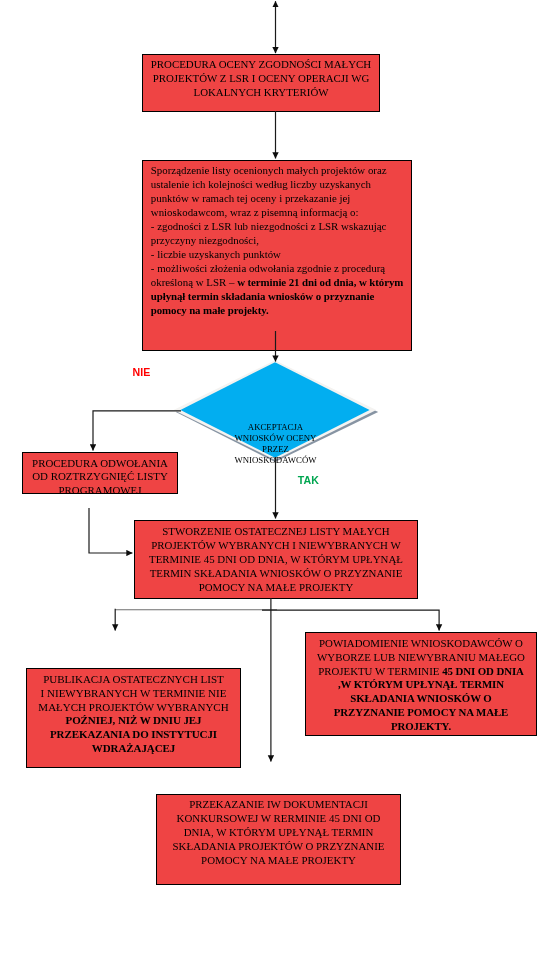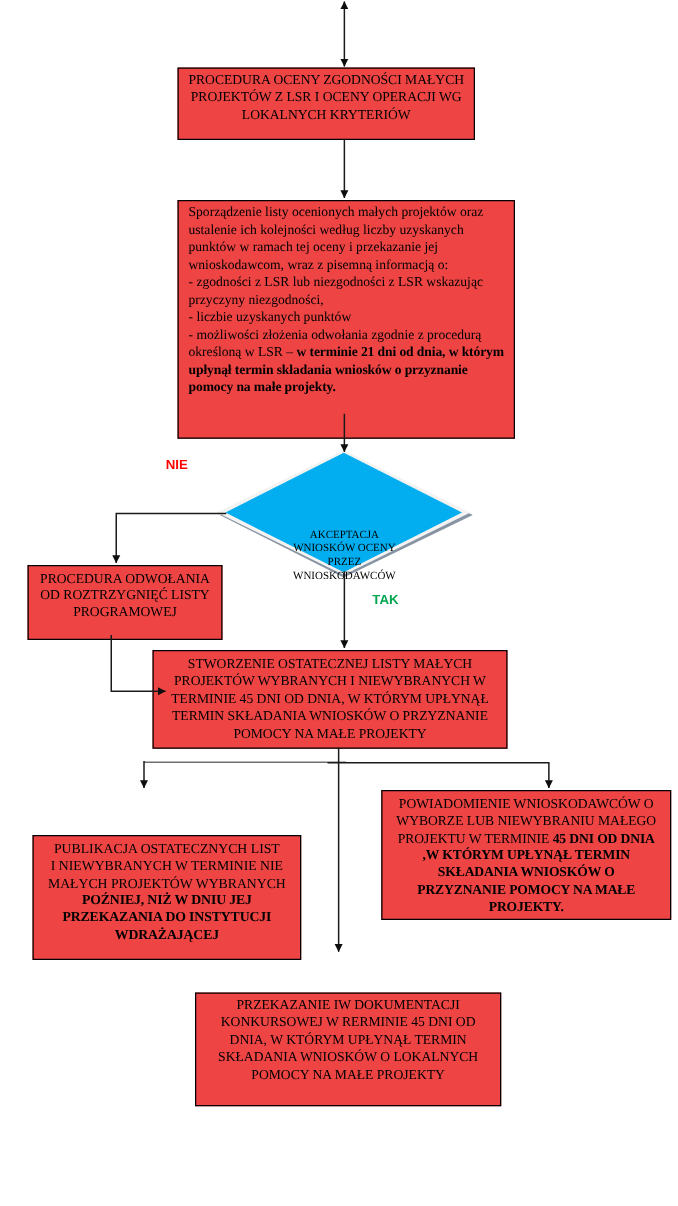--- a/index.html
+++ b/index.html
@@ -96,29 +96,29 @@
       <p style="margin:0;">AKCEPTACJA</p>
       <p style="margin:0;">WNIOSKÓW OCENY</p>
       <p style="margin:0;">PRZEZ</p>
       <p style="margin:0;">WNIOSKODAWCÓW</p>
     </div>
   </div>
 
   <div class="lbl" style="left:132.5px;top:365.6px;color:#FF0000;">NIE</div>
   <div class="lbl" style="left:297.8px;top:474.4px;color:#00A650;">TAK</div>
 
-  <div class="node" id="n3" style="left:22px;top:452px;width:156px;height:60px;font-size:10.9px;padding-top:3.5px;line-height:13.95px;">
+  <div class="node" id="n3" style="left:22px;top:452px;width:156px;height:42px;font-size:10.9px;padding-top:3.5px;line-height:13.95px;">
     <div class="body">
       <p>PROCEDURA ODWOŁANIA</p>
       <p>OD ROZTRZYGNIĘĆ LISTY</p>
       <p>PROGRAMOWEJ</p>
     </div>
   </div>
 
-  <div class="node" id="n4" style="left:122px;top:520px;width:284px;height:79px;font-size:10.88px;padding-top:2.8px;line-height:14.0px;">
+  <div class="node" id="n4" style="left:134px;top:520px;width:284px;height:79px;font-size:10.88px;padding-top:2.8px;line-height:14.0px;">
     <div class="body">
       <p>STWORZENIE OSTATECZNEJ LISTY MAŁYCH</p>
       <p>PROJEKTÓW WYBRANYCH I NIEWYBRANYCH W</p>
       <p>TERMINIE 45 DNI OD DNIA, W KTÓRYM UPŁYNĄŁ</p>
       <p>TERMIN SKŁADANIA WNIOSKÓW O PRZYZNANIE</p>
       <p>POMOCY NA MAŁE PROJEKTY</p>
     </div>
   </div>
 
   <div class="node" id="n5" style="left:26px;top:668px;width:215px;height:100px;font-size:11px;padding-top:3.95px;line-height:13.85px;">
@@ -142,18 +142,18 @@
       <p><b>PRZYZNANIE POMOCY NA MAŁE</b></p>
       <p><b>PROJEKTY.</b></p>
     </div>
   </div>
 
   <div class="node" id="n7" style="left:156px;top:794px;width:245px;height:91px;font-size:10.9px;padding-top:3.25px;line-height:13.9px;">
     <div class="body">
       <p>PRZEKAZANIE  IW DOKUMENTACJI</p>
       <p>KONKURSOWEJ W RERMINIE 45 DNI OD</p>
       <p>DNIA, W KTÓRYM UPŁYNĄŁ TERMIN</p>
-      <p>SKŁADANIA WNIOSKÓW O LOKALNYCH</p>
+      <p>SKŁADANIA PROJEKTÓW O PRZYZNANIE</p>
       <p>POMOCY NA  MAŁE PROJEKTY</p>
     </div>
   </div>
 
 </div>
 
 </body></html>

